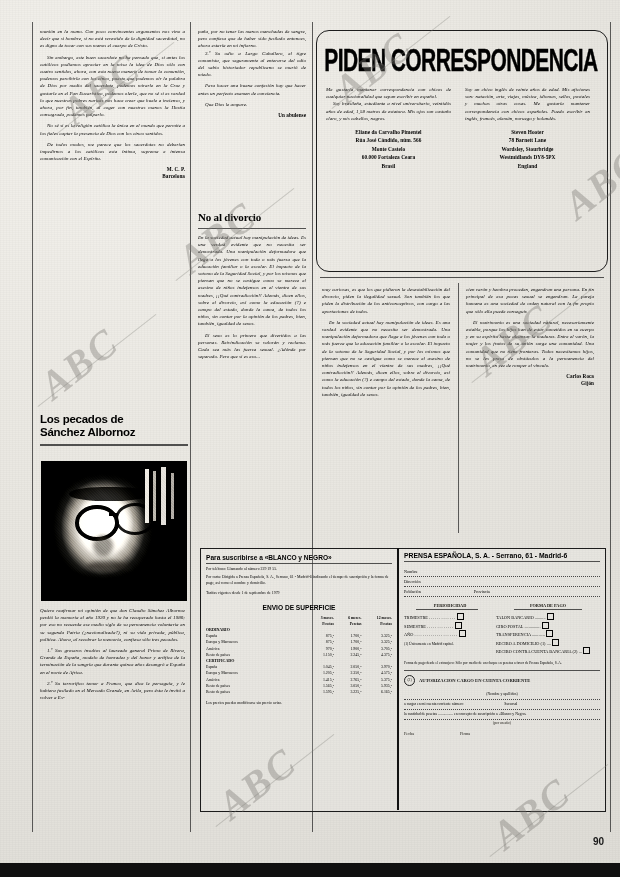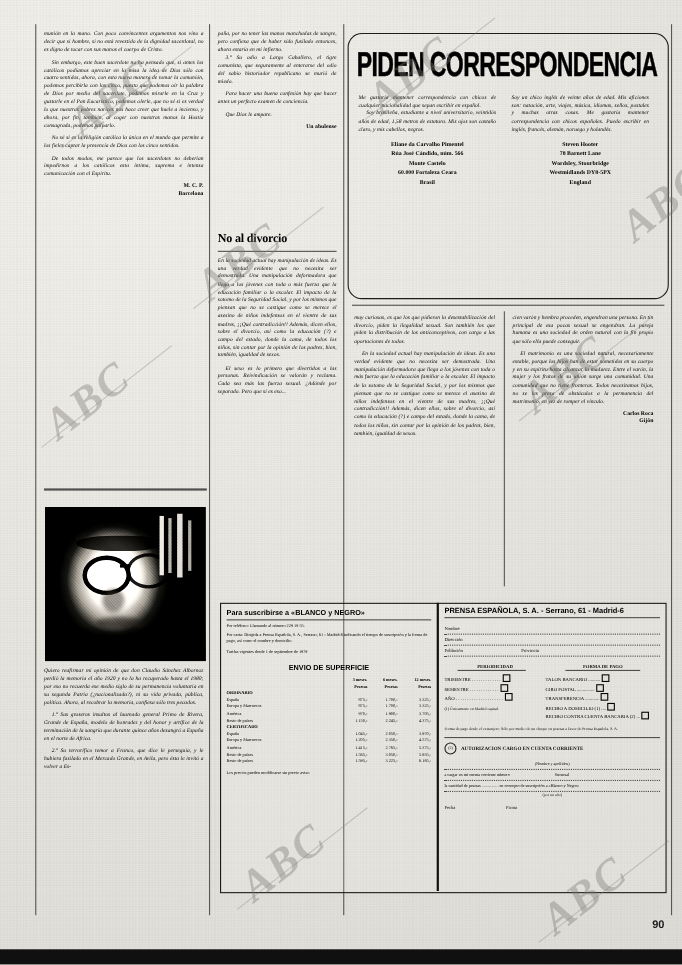--- a/index.html
+++ b/index.html
@@ -126,20 +126,24 @@
     <p class="ni">munión en la mano. Con poco convincentes argumentos nos vino a decir que si hombre, si no está revestido de la dignidad sacerdotal, no es digno de tocar con sus manos el cuerpo de Cristo.</p>
     <p class="gap">Sin embargo, este buen sacerdote no ha pensado que, si antes los católicos podíamos apreciar en la misa la idea de Dios sólo con cuatro sentidos, ahora, con esta nueva manera de tomar la comunión, podemos percibirla con los cinco, puesto que podemos oír la palabra de Dios por medio del sacerdote, podemos mirarle en la Cruz y gustarle en el Pan Eucarístico, podemos olerle, que no sé si es verdad lo que nuestras pobres narices nos hace creer que huele a incienso, y ahora, por fin, también, al coger con nuestras manos la Hostia consagrada, podemos palparlo.</p>
     <p class="gap">No sé si es la religión católica la única en el mundo que permite a los fieles captar la presencia de Dios con los cinco sentidos.</p>
     <p class="gap">De todos modos, me parece que los sacerdotes no deberían impedirnos a los católicos esta íntima, suprema e intensa comunicación con el Espíritu.</p>
     <div class="sig">
       <div>M. C. P.</div>
       <div>Barcelona</div>
     </div>
   </div>
 
+  <div class="col head-left" style="left:40px;top:413px;width:150px;">
+    <div>Los pecados de</div>
+    <div>Sánchez Albornoz</div>
+  </div>
   <div class="rule-h" style="left:40px;top:444px;width:148px;height:2px;"></div>
 
   <div id="photo">
     <div class="ph" style="left:0;top:0;width:146px;height:140px;background:
         radial-gradient(ellipse 54px 62px at 62px 66px,#f4f2ee 0%,#e8e5df 42%,#9a958c 62%,#2a2a28 78%,#0d0d0c 100%);"></div>
     <div class="ph" style="left:6px;top:4px;width:134px;height:132px;background:
         radial-gradient(ellipse 40px 48px at 58px 58px,#fbfaf7 0%,#efece6 50%,rgba(0,0,0,0) 72%);"></div>
 
     <div class="ph" style="left:34px;top:44px;width:36px;height:28px;border:4px solid #0c0c0c;border-radius:50%;"></div>
     <div class="ph" style="left:74px;top:42px;width:34px;height:26px;border:3px solid #0c0c0c;border-radius:50%;opacity:.85;"></div>

